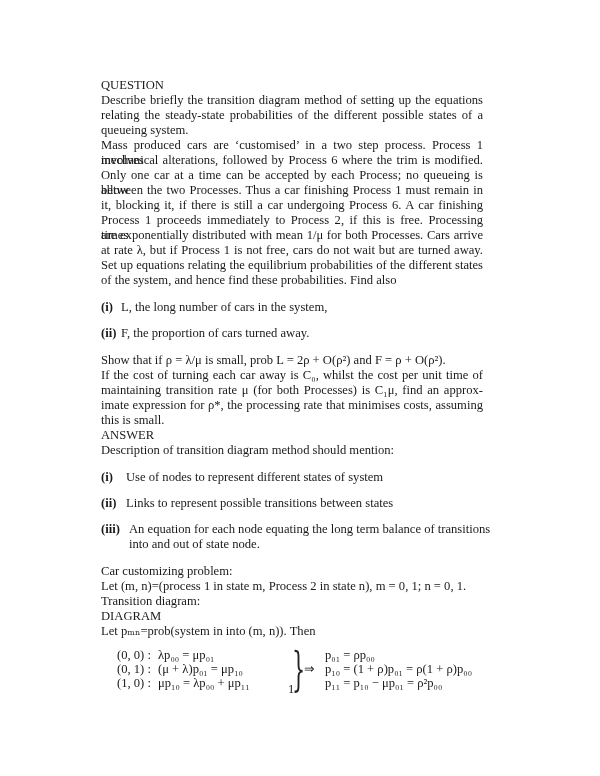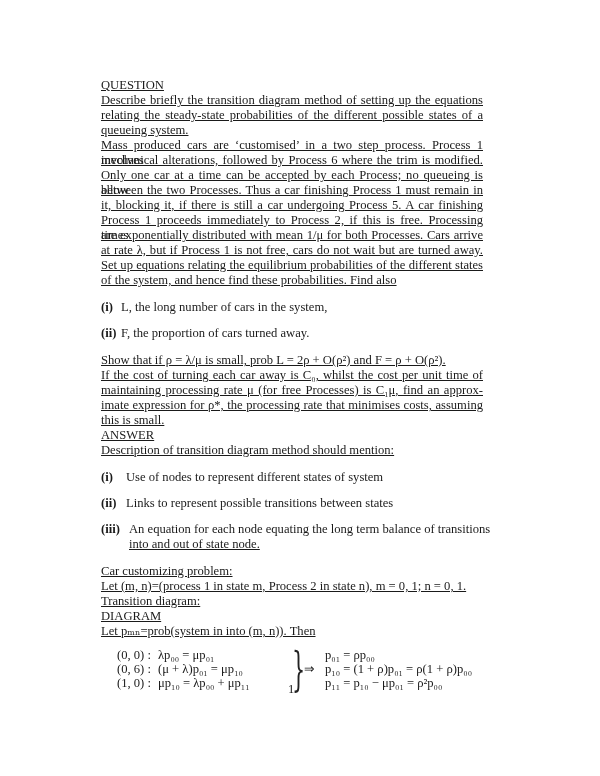--- a/index.html
+++ b/index.html
@@ -3,21 +3,21 @@
 <meta charset="utf-8">
 <style>
   html, body { margin: 0; padding: 0; background: #ffffff; }
   body {
     width: 600px; height: 776px; position: relative; overflow: hidden;
     font-family: "Liberation Serif", "DejaVu Serif", serif;
     color: #1a1a1a;
     font-size: 12.6px;
   }
   .page { position: absolute; left: 101px; top: 78px; width: 400px; }
-  .line { position: absolute; left: 0; white-space: nowrap; line-height: 15px; text-decoration: underline; }
+  .line { position: absolute; left: 0; white-space: nowrap; line-height: 15px; }
   .just { width: 382px; text-align: justify; text-align-last: justify; white-space: normal; }
   .item-label { position: absolute; left: 0; font-weight: bold; white-space: nowrap; }
   .item-text { position: absolute; white-space: nowrap; }
   .eqs { position: absolute; left: 16px; top: 542px; font-size: 12.6px; }
   .eqrow { position: absolute; white-space: nowrap; line-height: 14px; font-family: Liberation Serif, serif; }
   .brace { position: absolute; left: 175px; top: -2px; font-size: 46px; line-height: 46px; transform: scaleX(0.45); transform-origin: left top; font-family: "DejaVu Serif", serif; color:#222; }
   .implies { position: absolute; left: 187px; top: 14px; }
   .pagenum { position: absolute; left: 187px; top: 604px; }
 </style>
 </head>
@@ -25,39 +25,39 @@
 
 <div class="page">
   <div class="line" style="top:0px">QUESTION</div>
   <div class="line just" style="top:15px">Describe briefly the transition diagram method of setting up the equations</div>
   <div class="line just" style="top:30px">relating the steady-state probabilities of the different possible states of a</div>
   <div class="line" style="top:45px">queueing system.</div>
   <div class="line just" style="top:60px">Mass produced cars are ‘customised’ in a two step process. Process 1 involves</div>
   <div class="line just" style="top:75px">mechanical alterations, followed by Process 6 where the trim is modified.</div>
   <div class="line just" style="top:90px">Only one car at a time can be accepted by each Process; no queueing is allow</div>
   <div class="line just" style="top:105px">between the two Processes. Thus a car finishing Process 1 must remain in</div>
-  <div class="line just" style="top:120px">it, blocking it, if there is still a car undergoing Process 5. A car finishing</div>
+  <div class="line just" style="top:120px">it, blocking it, if there is still a car undergoing Process 6. A car finishing</div>
   <div class="line just" style="top:135px">Process 1 proceeds immediately to Process 2, if this is free. Processing times</div>
   <div class="line just" style="top:150px">are exponentially distributed with mean 1/μ for both Processes. Cars arrive</div>
   <div class="line just" style="top:165px">at rate λ, but if Process 1 is not free, cars do not wait but are turned away.</div>
   <div class="line just" style="top:180px">Set up equations relating the equilibrium probabilities of the different states</div>
   <div class="line" style="top:195px">of the system, and hence find these probabilities. Find also</div>
 
   <div class="line" style="top:222px">
     <span class="item-label">(i)</span>
     <span class="item-text" style="left:20px">L, the long number of cars in the system,</span>
   </div>
   <div class="line" style="top:248px">
     <span class="item-label">(ii)</span>
     <span class="item-text" style="left:20px">F, the proportion of cars turned away.</span>
   </div>
 
   <div class="line" style="top:275px">Show that if ρ = λ/μ is small, prob L = 2ρ + O(ρ²) and F = ρ + O(ρ²).</div>
   <div class="line just" style="top:290px">If the cost of turning each car away is C₀, whilst the cost per unit time of</div>
-  <div class="line just" style="top:305px">maintaining processing rate μ (for free Processes) is C₁μ, find an approx-</div>
+  <div class="line just" style="top:305px">maintaining transition rate μ (for both Processes) is C₁μ, find an approx-</div>
   <div class="line just" style="top:320px">imate expression for ρ*, the processing rate that minimises costs, assuming</div>
   <div class="line" style="top:335px">this is small.</div>
 
   <div class="line" style="top:350px">ANSWER</div>
   <div class="line" style="top:365px">Description of transition diagram method should mention:</div>
 
   <div class="line" style="top:392px">
     <span class="item-label">(i)</span>
     <span class="item-text" style="left:25px">Use of nodes to represent different states of system</span>
   </div>
@@ -73,21 +73,21 @@
 
   <div class="line" style="top:486px">Car customizing problem:</div>
   <div class="line" style="top:501px">Let (m, n)=(process 1 in state m, Process 2 in state n), m = 0, 1;  n = 0, 1.</div>
   <div class="line" style="top:516px">Transition diagram:</div>
   <div class="line" style="top:531px">DIAGRAM</div>
   <div class="line" style="top:546px">Let pₘₙ=prob(system in into (m, n)). Then</div>
 
   <div class="eqs" style="top:570px">
     <div class="eqrow" style="top:0px; left:0px">(0, 0) :</div>
     <div class="eqrow" style="top:0px; left:41px">λp₀₀ = μp₀₁</div>
-    <div class="eqrow" style="top:14px; left:0px">(0, 6) :</div>
+    <div class="eqrow" style="top:14px; left:0px">(0, 1) :</div>
     <div class="eqrow" style="top:14px; left:41px">(μ + λ)p₀₁ = μp₁₀</div>
     <div class="eqrow" style="top:28px; left:0px">(1, 0) :</div>
     <div class="eqrow" style="top:28px; left:41px">μp₁₀ = λp₀₀ + μp₁₁</div>
     <div class="brace">}</div>
     <div class="eqrow implies">⇒</div>
     <div class="eqrow" style="top:0px; left:208px">p₀₁ = ρp₀₀</div>
     <div class="eqrow" style="top:14px; left:208px">p₁₀ = (1 + ρ)p₀₁ = ρ(1 + ρ)p₀₀</div>
     <div class="eqrow" style="top:28px; left:208px">p₁₁ = p₁₀ − μp₀₁ = ρ²p₀₀</div>
   </div>
 

